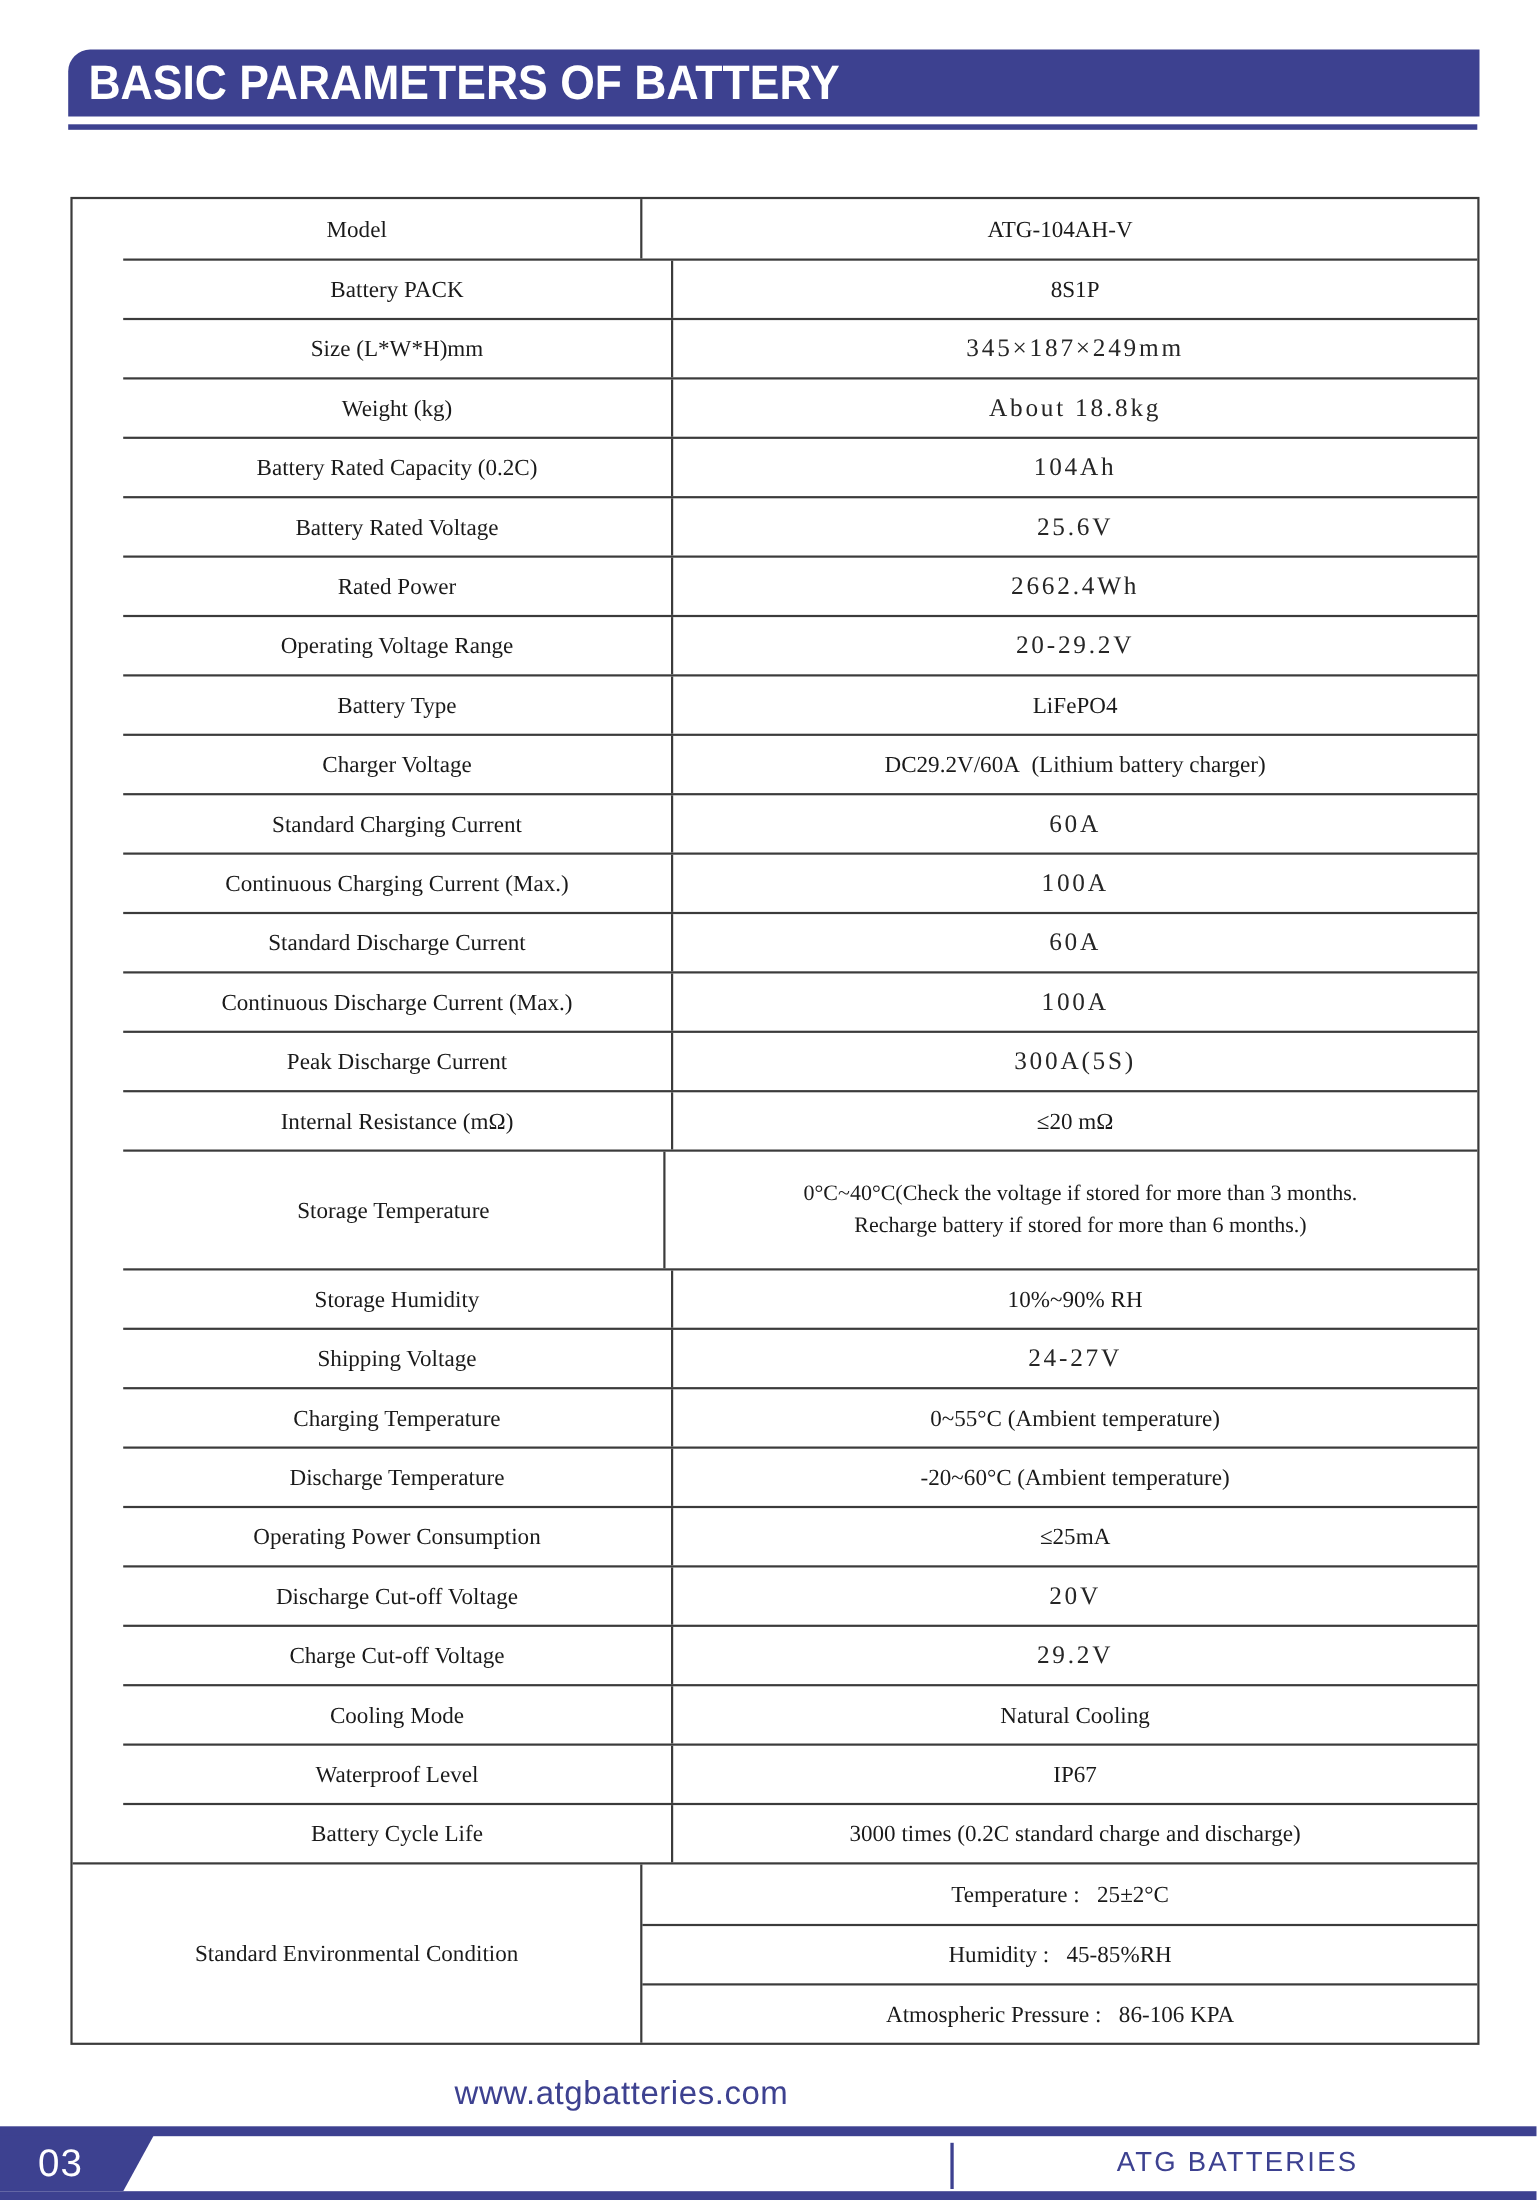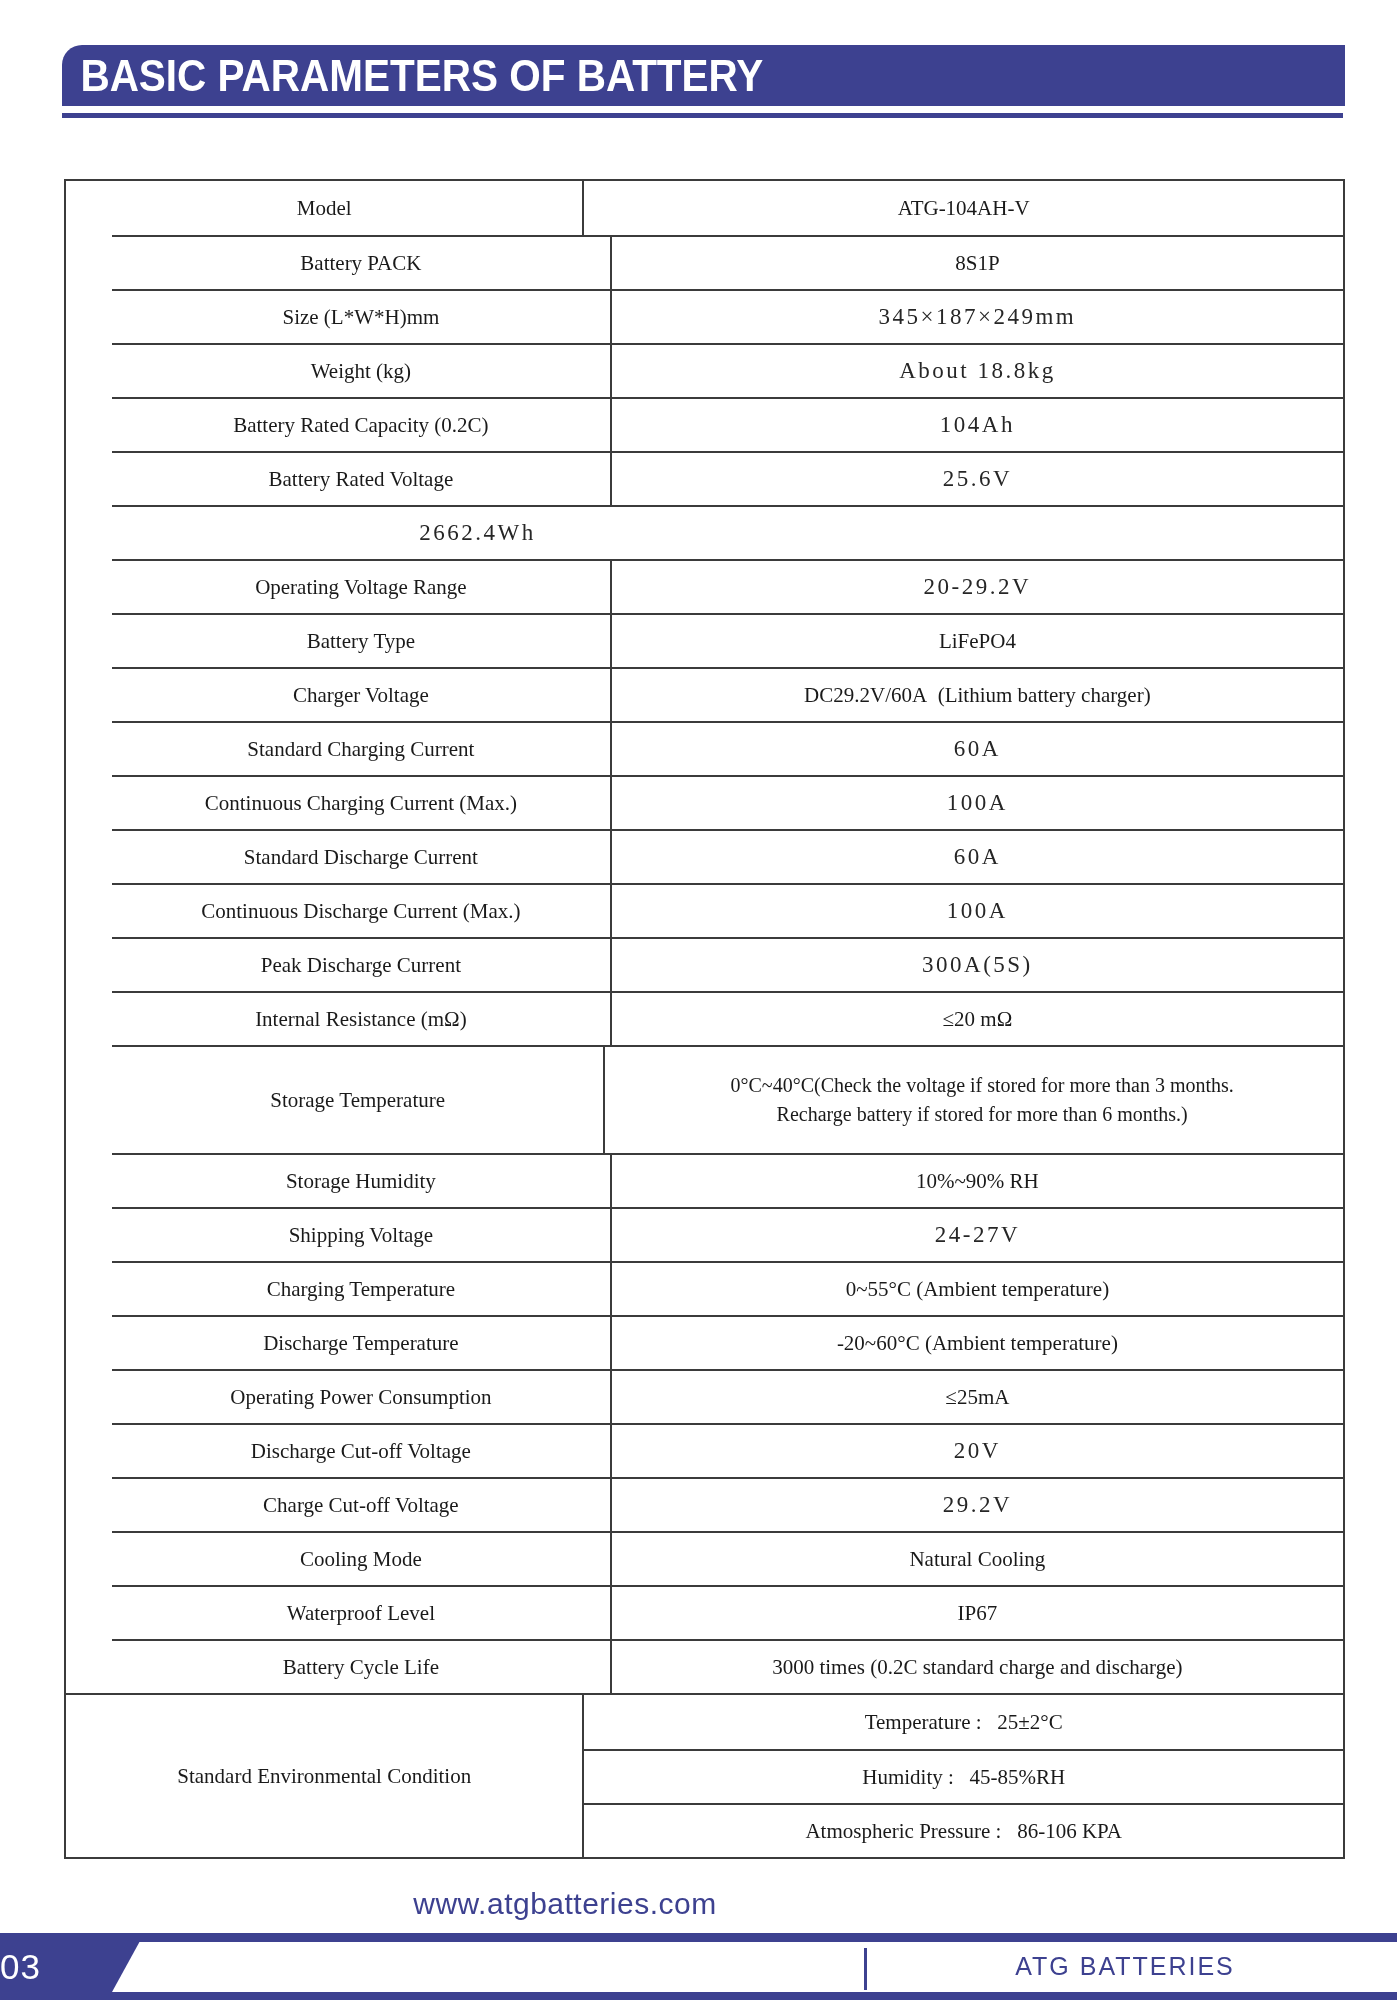--- a/index.html
+++ b/index.html
@@ -50,21 +50,21 @@
   .env-values{width:59.4%;display:flex;flex-direction:column;}
   .env-sub{height:54px;display:flex;align-items:center;justify-content:center;
     font-size:21px;box-sizing:border-box;}
   .env-sub + .env-sub{border-top:2px solid var(--line);}
 
   
   .footer-line{position:absolute;left:0;top:1933px;width:1397px;height:9px;background:var(--accent);}
   .page-badge{
     position:absolute;left:0;top:1941px;width:140px;height:51px;background:var(--accent);
     clip-path:polygon(0 0,100% 0,80% 100%,0 100%);
-    display:flex;align-items:center;
+    display:flex;align-items:center;justify-content:center;
   }
   .page-badge .page-num{color:#ffffff;font-size:35px;letter-spacing:1px;padding-right:30px;}
   .footer-website{
     position:absolute;left:300px;top:1878px;width:530px;height:51px;
     display:flex;align-items:center;justify-content:center;
     color:var(--accent);font-size:30px;letter-spacing:.5px;
   }
   .footer-divider{position:absolute;left:864px;top:1948px;width:3px;height:42px;background:var(--accent);}
   .footer-brand{
     position:absolute;left:940px;top:1941px;width:370px;height:51px;
@@ -101,20 +101,21 @@
     </div>
     <div class="t-row">
       <div class="cell cell-label">Battery Rated Capacity (0.2C)</div>
       <div class="cell cell-value spaced">104Ah</div>
     </div>
     <div class="t-row">
       <div class="cell cell-label">Battery Rated Voltage</div>
       <div class="cell cell-value spaced">25.6V</div>
     </div>
     <div class="t-row">
+      <div class="cell cell-label">Rated Power</div>
       <div class="cell cell-value spaced">2662.4Wh</div>
     </div>
     <div class="t-row">
       <div class="cell cell-label">Operating Voltage Range</div>
       <div class="cell cell-value spaced">20-29.2V</div>
     </div>
     <div class="t-row">
       <div class="cell cell-label">Battery Type</div>
       <div class="cell cell-value">LiFePO4</div>
     </div>

